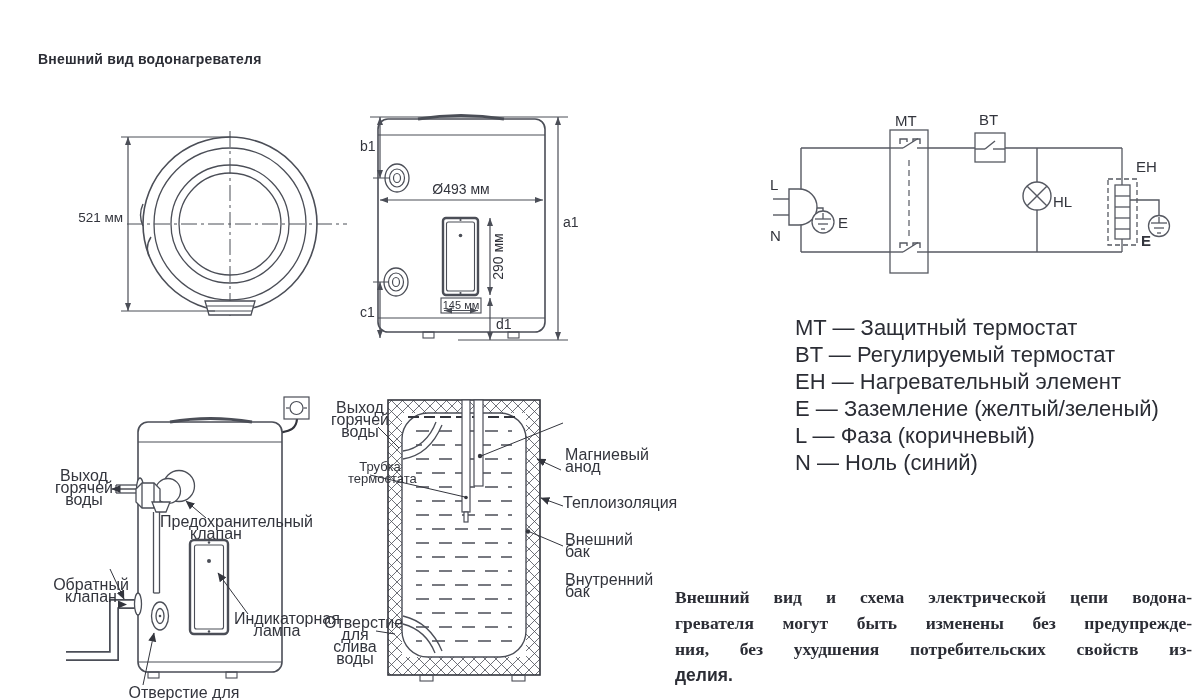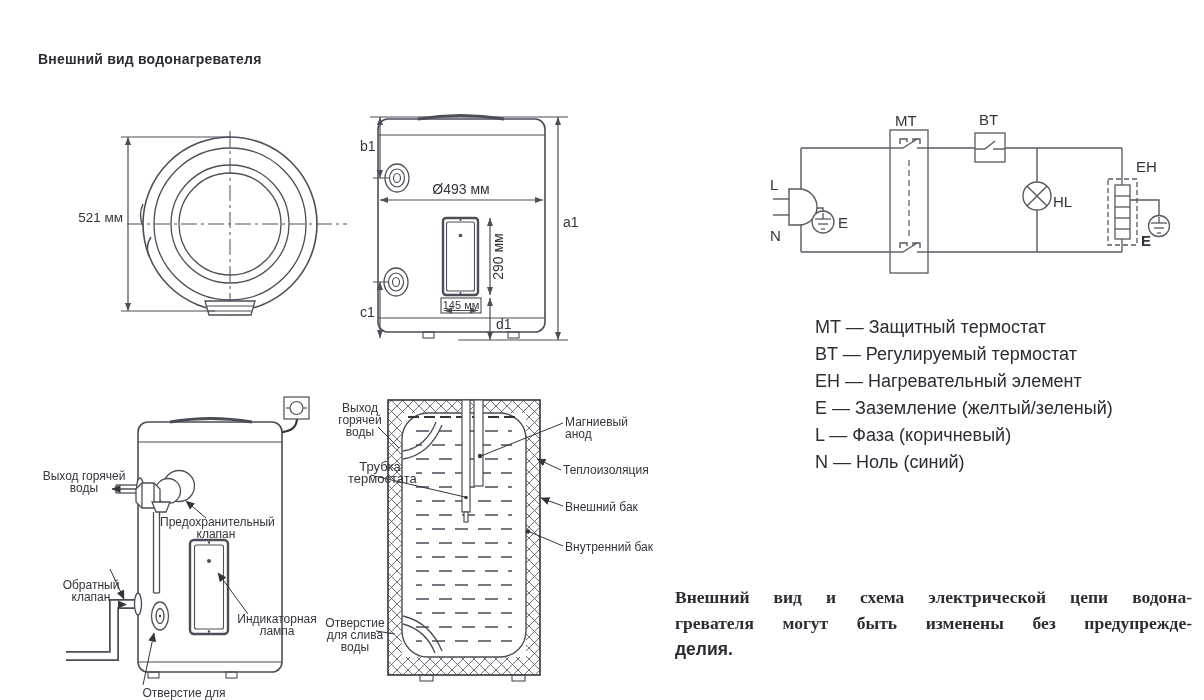--- a/index.html
+++ b/index.html
@@ -7,27 +7,27 @@
   body {
     position:relative; overflow:hidden; background:#ffffff;
     font-family:"Liberation Sans", sans-serif; color:#2e3038;
   }
   .page-title {
     position:absolute; left:38px; top:51px;
     font-size:14px; font-weight:bold; color:#2b2d35; letter-spacing:.2px;
   }
   .fig { position:absolute; }
   .fig-label {
-    position:absolute; font-size:12px; line-height:12px; color:#33353d; text-align:center;
+    position:absolute; font-size:16px; line-height:12px; color:#33353d; text-align:center;
   }
   .fig-label.small { font-size:13px; line-height:11.5px;margin-left:28px; }
-  .fig-label.ta-l { text-align:left; }
+  .fig-label.ta-l { text-align:left;margin-top:33px; }
   .legend {
     position:absolute; left:795px; top:314px;
-    font-size:18px; line-height:27px; color:#2b2d35;margin-left:20px;
+    font-size:22px; line-height:27px; color:#2b2d35;
   }
   .notice {
     position:absolute; left:675px; top:584px; width:517px;
     font-size:17.5px; line-height:26px; font-weight:bold; color:#2b2d35;
   }
   .notice .jl { text-align:justify; text-align-last:justify;font-family:Liberation Serif, serif; }
   svg { display:block; }
   svg text { font-family:"Liberation Sans", sans-serif; fill:#33353d; }
 </style>
 </head>
@@ -348,14 +348,15 @@
   <div class="fig-label ta-l" style="left:245px; top:21px; width:92px;">Магниевый анод</div>
   <div class="fig-label ta-l" style="left:243px; top:69px; width:92px;">Теплоизоляция</div>
   <div class="fig-label ta-l" style="left:245px; top:106px; width:84px;">Внешний бак</div>
   <div class="fig-label ta-l" style="left:245px; top:146px; width:92px;">Внутренний бак</div>
   <div class="fig-label" style="left:4px; top:222px; width:62px;">Отверстие для слива воды</div>
 </div>
 
 <div class="notice">
   <div class="jl">Внешний вид и схема электрической цепи водона-</div>
   <div class="jl">гревателя могут быть изменены без предупрежде-</div>
+  <div class="jl">ния, без ухудшения потребительских свойств из-</div>
   <div>делия.</div>
 </div>
 
 </body></html>

